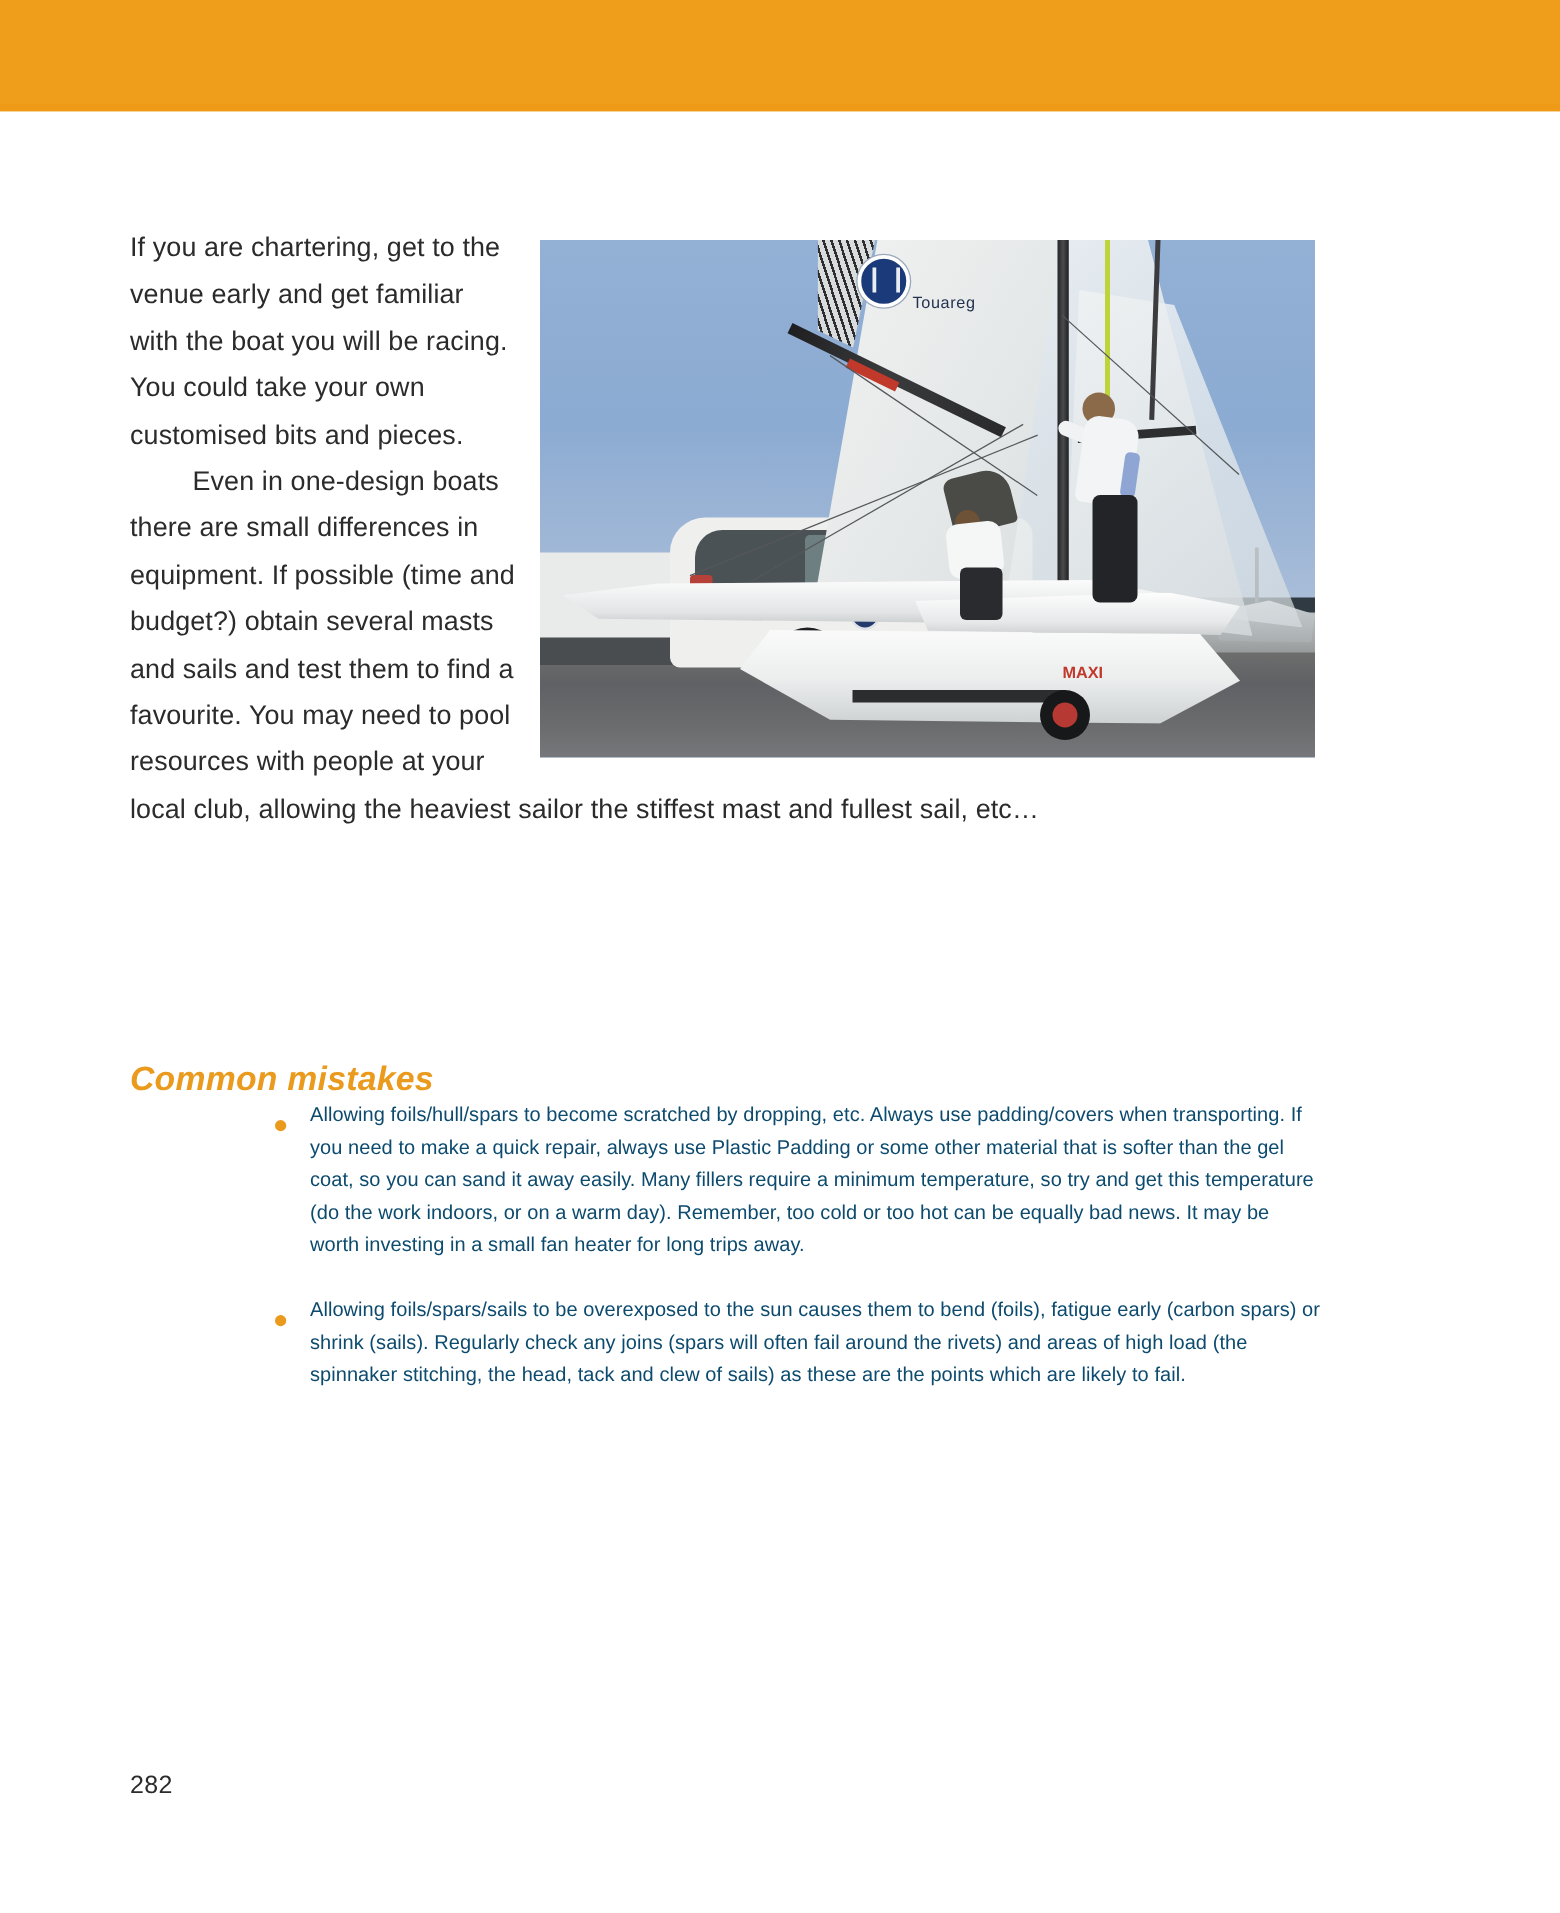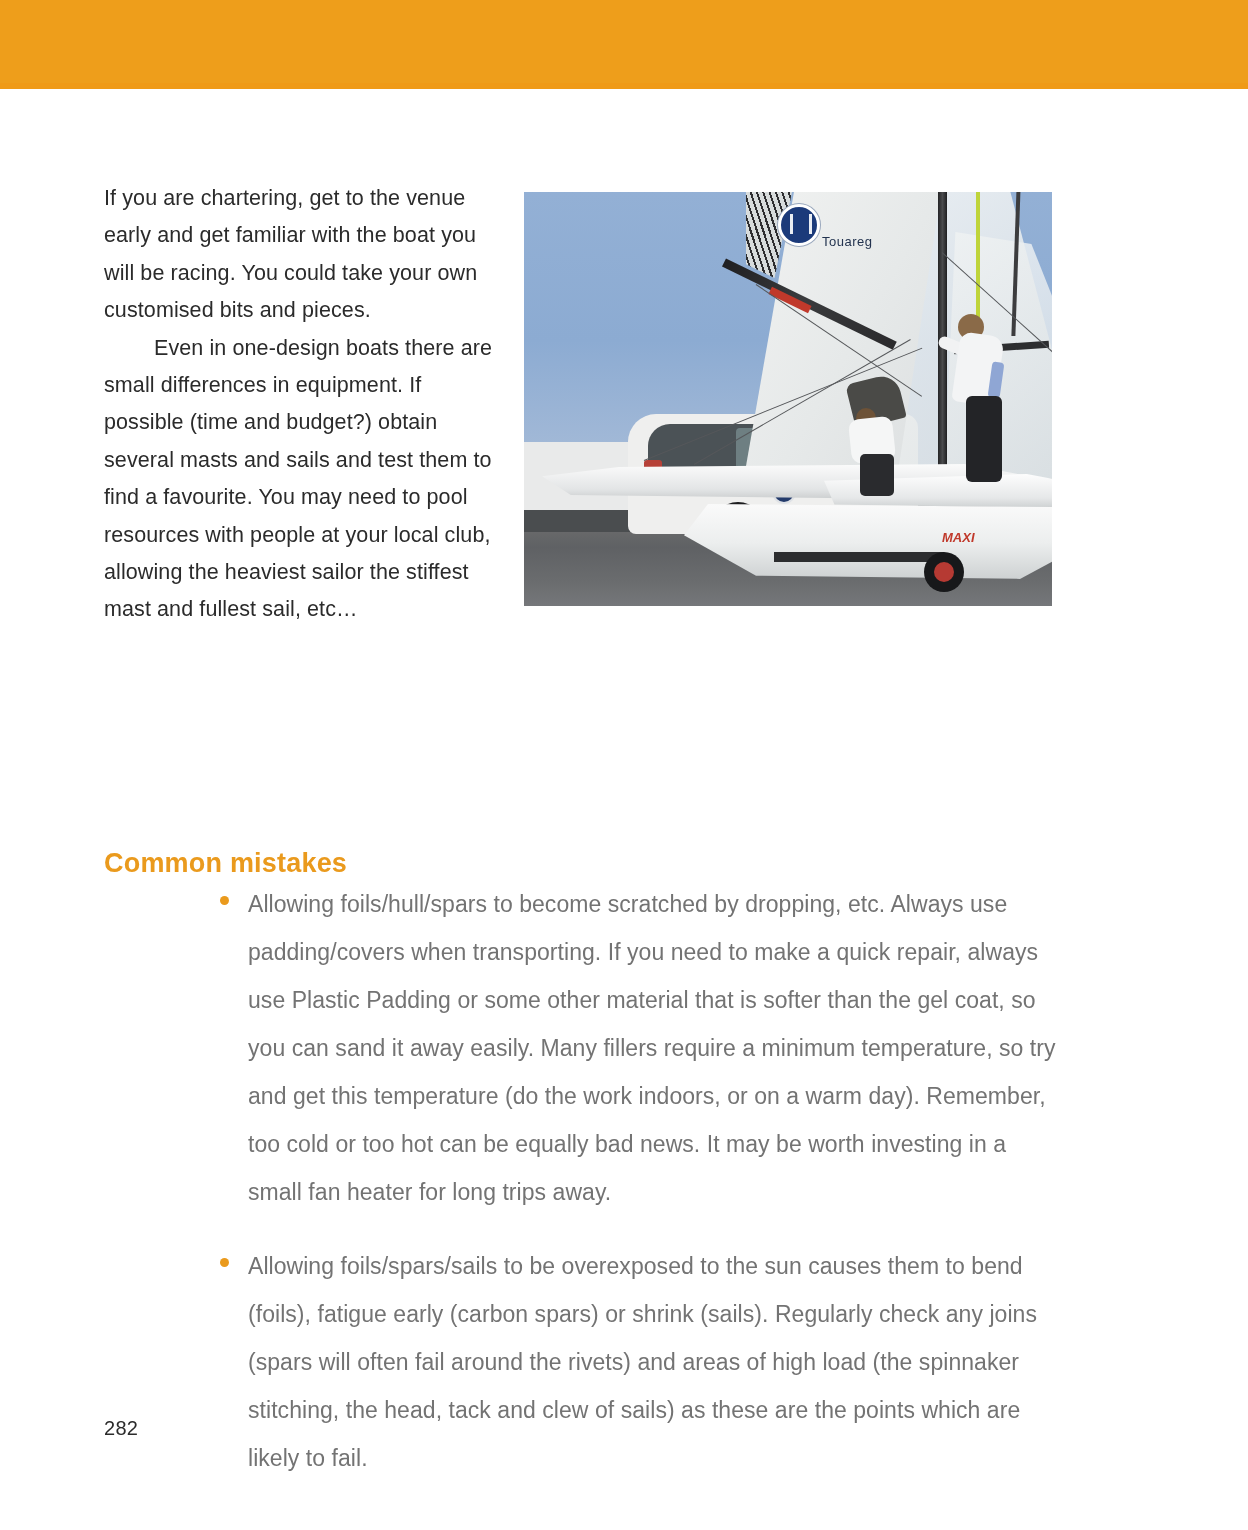--- a/index.html
+++ b/index.html
@@ -44,21 +44,21 @@
   #intro-block {
     position: absolute;
     left: 104px;
     top: 91px;
     width: 948px;
   }
 
   
   #photo-figure {
     float: right;
-    width: 528px;
+    width: 620px;
     height: 414px;
     margin: 12px 0 6px 18px;
     position: relative;
     overflow: hidden;
     background: #8caad0;
   }
   .ph-sky {
     position: absolute; left: 0; top: 0; width: 620px; height: 330px;
     background: linear-gradient(180deg, #93b0d5 0%, #8cabd2 45%, #a7bcd8 85%, #b9c6d6 100%);
   }
@@ -200,21 +200,21 @@
     background: linear-gradient(180deg, #fdfdfd 0%, #e6e8e9 70%, #cdd0d1 100%);
     clip-path: polygon(0% 20%, 78% 0%, 100% 32%, 94% 100%, 4% 90%);
   }
   .ph-hull {
     position: absolute; left: 160px; top: 312px; width: 400px; height: 78px;
     background: linear-gradient(180deg, #fafafa 0%, #eceeee 50%, #cbcfd0 100%);
     clip-path: polygon(6% 0%, 92% 4%, 100% 52%, 84% 96%, 18% 92%, 0% 40%);
   }
   .ph-hull-logo {
     position: absolute; left: 418px; top: 338px;
-    font-size: 13px; font-weight: bold; font-style: italic; color: #c0392b;
+    font-size: 13px; font-weight: bold; color: #c0392b;
     font-family: "Liberation Sans", sans-serif;
   }
   .ph-trailer-wheel {
     position: absolute; left: 400px; top: 360px; width: 40px; height: 40px;
     background: #17181a; border-radius: 50%;
   }
   .ph-trailer-rim {
     position: absolute; left: 410px; top: 370px; width: 20px; height: 20px;
     background: #b63a33; border-radius: 50%;
   }
@@ -279,40 +279,41 @@
   .col-text p { margin: 0; }
   .indent { text-indent: 50px; }
 
   
   #common-mistakes-heading {
     position: absolute;
     left: 104px;
     top: 737px;
     font-size: 27px;
     font-weight: bold;
+    font-style: italic;
     color: #ea9a1d;
     letter-spacing: 0.2px;
   }
 
   
   #bullet-list {
     position: absolute;
     left: 214px;
     top: 791px;
     width: 845px;
     list-style: none;
     margin: 0;
     padding: 0;
   }
   #bullet-list li {
     position: relative;
     padding-left: 34px;
-    font-size: 23px;
-    line-height: 48px;
-    color: #737373;
+    font-size: 16px;
+    line-height: 26px;
+    color: #0c4a6e;
     margin-bottom: 26px;
     letter-spacing: 0.05px;
   }
   #bullet-list li .bullet-dot {
     position: absolute;
     left: 6px;
     top: 16px;
     width: 9px;
     height: 9px;
     border-radius: 50%;

